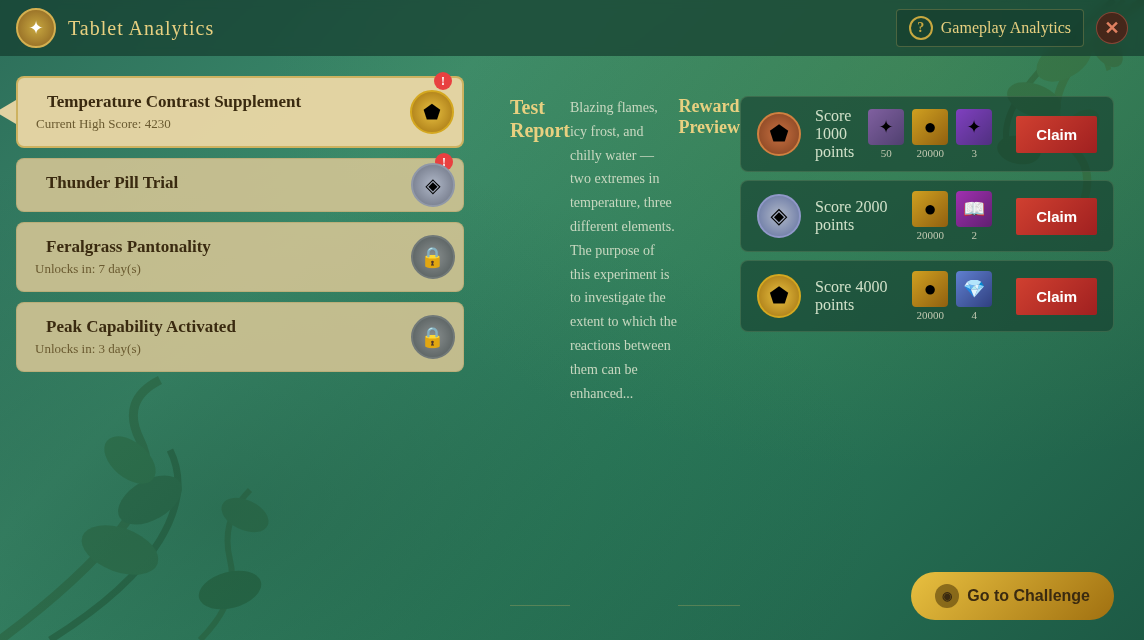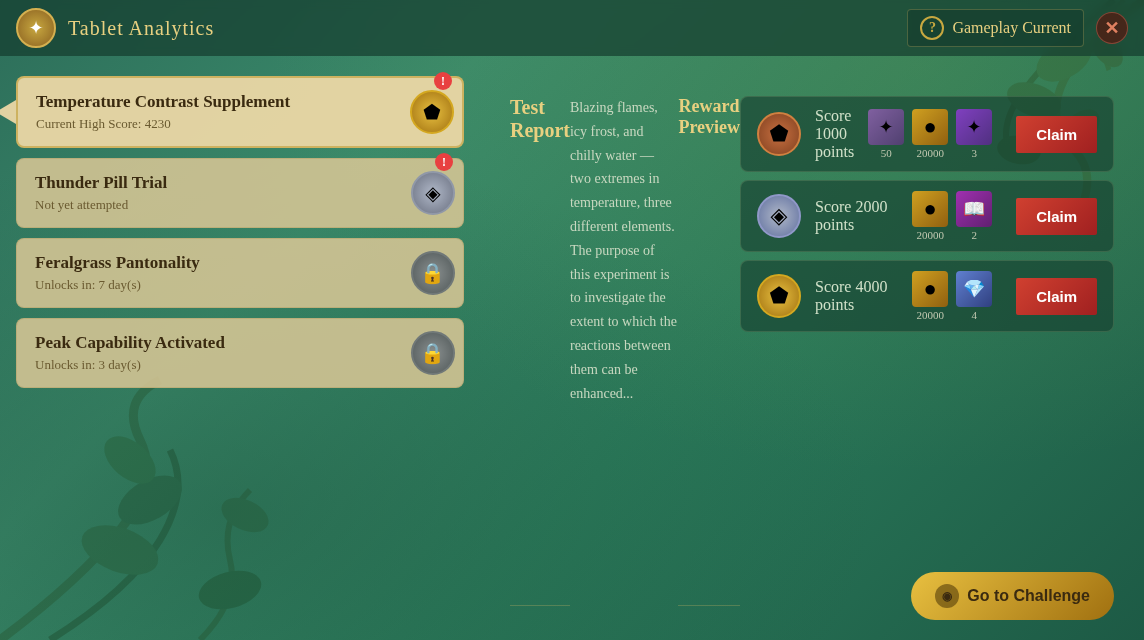--- a/index.html
+++ b/index.html
@@ -141,20 +141,21 @@
     .trial-item.active {
       background: rgba(235, 215, 165, 0.95);
       border: 2px solid rgba(200,170,80,0.8);
     }
 
     .trial-item-title {
       font-size: 17px;
       font-weight: bold;
       color: #3a2a10;
       margin-bottom: 4px;
+      margin-left: 11px;
     }
 
     .trial-item-subtitle {
       font-size: 13px;
       color: #6a5a30;
     }
 
     .trial-item-badge {
       position: absolute;
       top: -6px;
@@ -410,21 +411,21 @@
 <div class="bg-overlay"></div>
 
 <div class="header">
   <div class="header-logo">
     <span>✦</span>
   </div>
   <span class="header-title">Tablet Analytics</span>
   <div class="header-right">
     <div class="gameplay-tutorial-btn">
       <div class="tutorial-icon">?</div>
-      <span class="tutorial-label">Gameplay Current</span>
+      <span class="tutorial-label">Gameplay Analytics</span>
     </div>
     <div class="close-btn">
       <span>✕</span>
     </div>
   </div>
 </div>
 
 <div class="main-container">
 
   <div class="left-panel">
@@ -433,21 +434,20 @@
       <div class="active-arrow"></div>
       <div class="trial-item-badge">!</div>
       <div class="trial-item-title">Temperature Contrast Supplement</div>
       <div class="trial-item-subtitle">Current High Score: 4230</div>
       <div class="trial-item-icon icon-gold">⬟</div>
     </div>
 
     <div class="trial-item">
       <div class="trial-item-badge">!</div>
       <div class="trial-item-title">Thunder Pill Trial</div>
-      <div class="trial-item-subtitle">Not yet attempted</div>
       <div class="trial-item-icon icon-silver">◈</div>
     </div>
 
     <div class="trial-item">
       <div class="trial-item-title">Feralgrass Pantonality</div>
       <div class="trial-item-subtitle">Unlocks in: 7 day(s)</div>
       <div class="trial-item-icon icon-lock">🔒</div>
     </div>
 
     <div class="trial-item">

